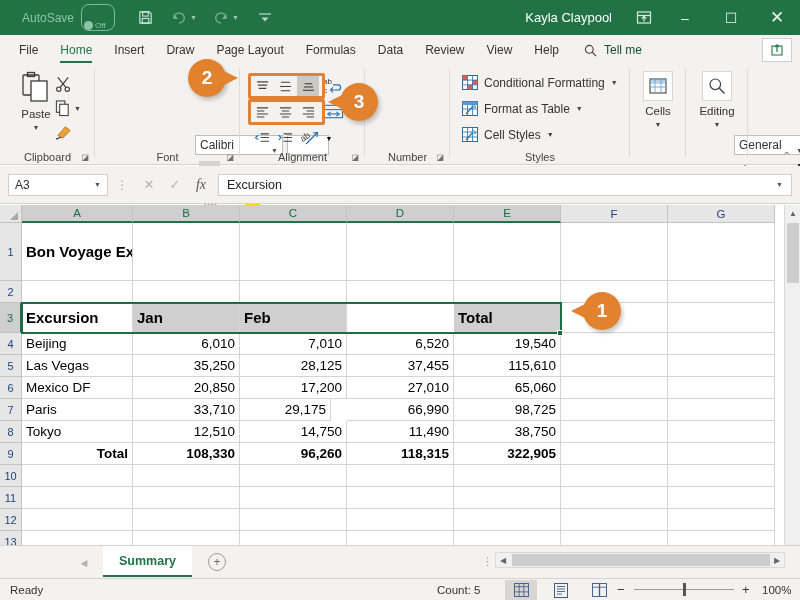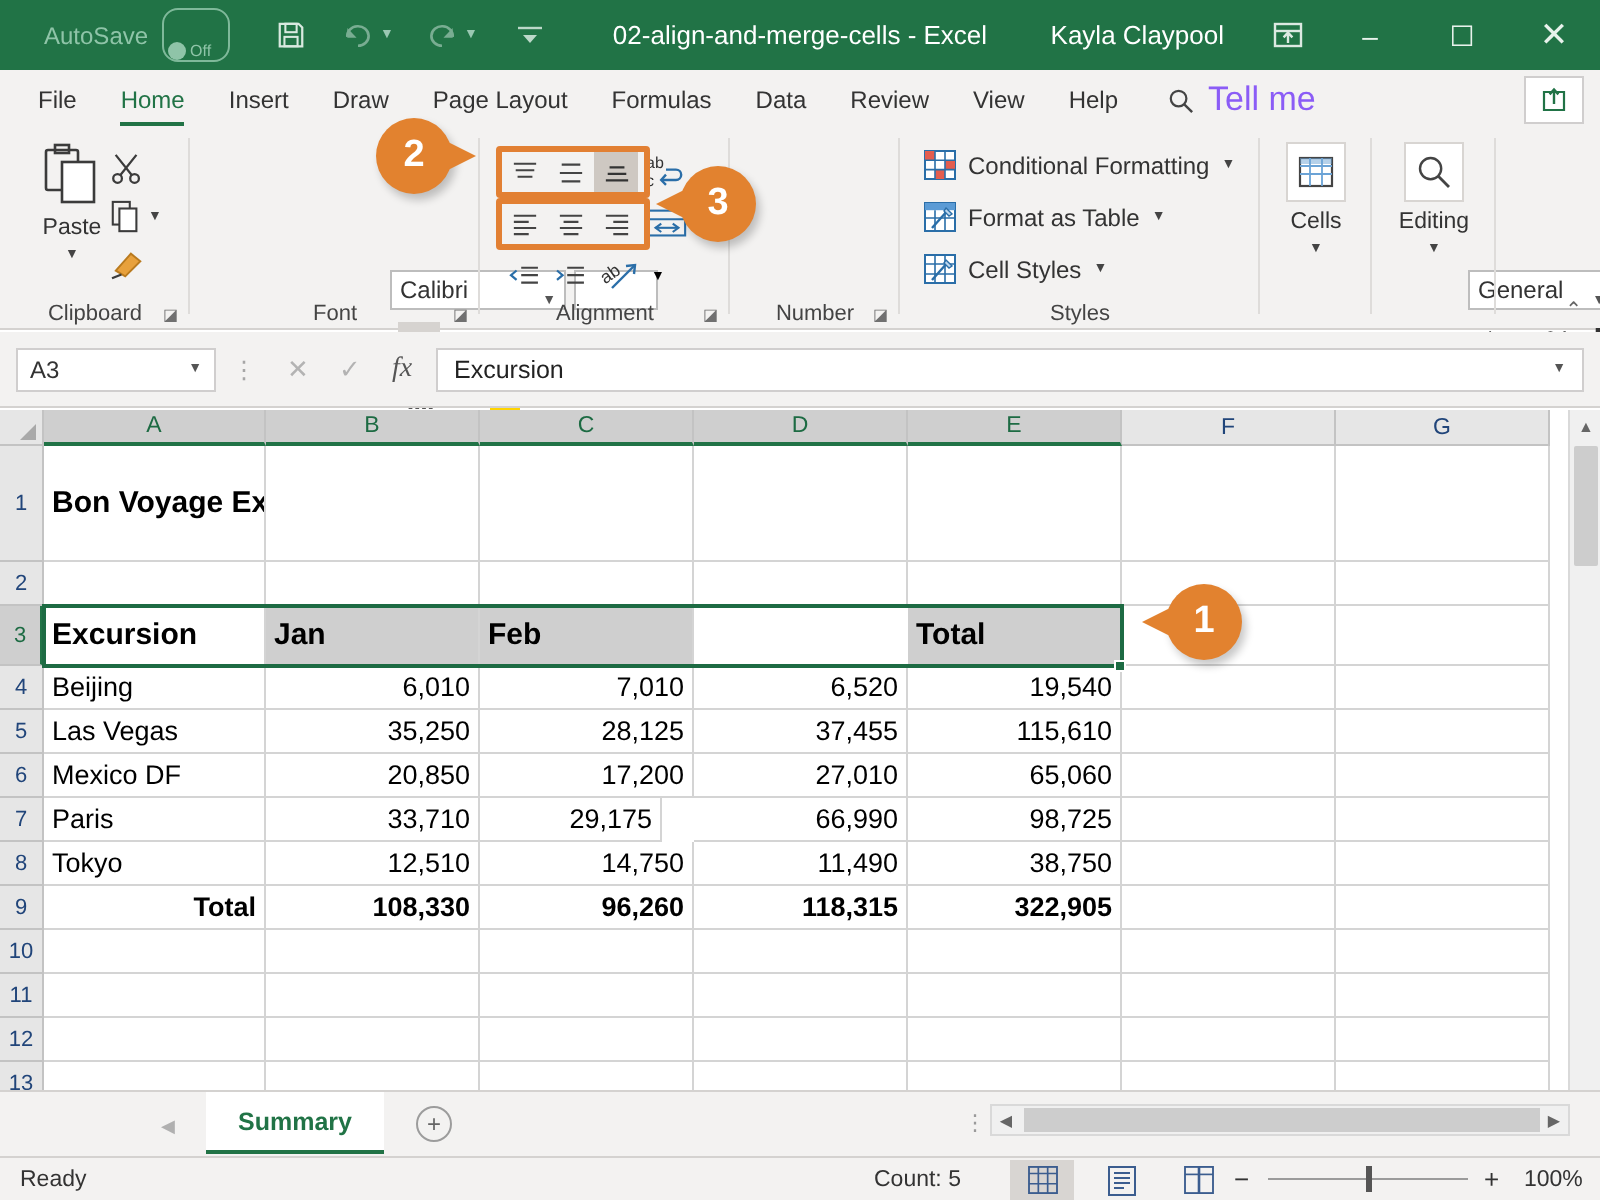--- a/index.html
+++ b/index.html
@@ -56,21 +56,21 @@
     font-size: 12px; color: #333333; padding: 0 11px; height: 30px;
     line-height: 30px; position: relative;
   }
   .tab.first { margin-left: 8px; }
   .tab.active { color: #217346; font-weight: normal; }
   .tab.active::after {
     content: ""; position: absolute; left: 11px; right: 11px; bottom: 2px;
     height: 2.5px; background: #217346;
   }
   .tellme { display: flex; align-items: center; gap: 7px; margin-left: 14px; }
-  .tellme-text { font-size: 17px; color: #8b5cf6; }
+  .tellme-text { font-size: 12px; color: #14532d; }
   .share-box {
     position: absolute; right: 8px; top: 3px; width: 30px; height: 24px;
     border: 1px solid #d0cece; background: #ffffff;
     display: flex; align-items: center; justify-content: center;
   }
 
   
   .ribbon {
     position: absolute; top: 65px; left: 0; width: 800px; height: 100px;
     background: #f3f2f1; border-bottom: 1px solid #d4d2d0;
@@ -357,21 +357,20 @@
       <span class="tb-caret">▼</span>
     </div>
 
     <div class="tb-icon" style="margin-left:16px;">
       <svg width="14" height="12" viewBox="0 0 14 12">
           <path d="M1 2 H13" stroke="#bcd8c9" stroke-width="1.2"></path>
           <path d="M3.5 5.5 L7 9.5 L10.5 5.5 Z" fill="#bcd8c9"></path>
         </svg>
     </div>
 
-    <div class="title-text">02-align-and-merge-cells  -  Excel</div>
     <div class="user-name">Kayla Claypool</div>
 
     <div class="tb-icon" style="position:absolute; right:146px;">
       <svg width="16" height="15" viewBox="0 0 16 15">
           <rect x="1.5" y="2" width="13" height="11" fill="none" stroke="#dce9e2" stroke-width="1.2"></rect>
           <path d="M1.5 5.5 H14.5" stroke="#dce9e2" stroke-width="1.2"></path>
           <path d="M8 11.5 L8 6.5 M5.8 8.7 L8 6.3 L10.2 8.7" fill="none" stroke="#dce9e2" stroke-width="1.2"></path>
         </svg>
     </div>
 

